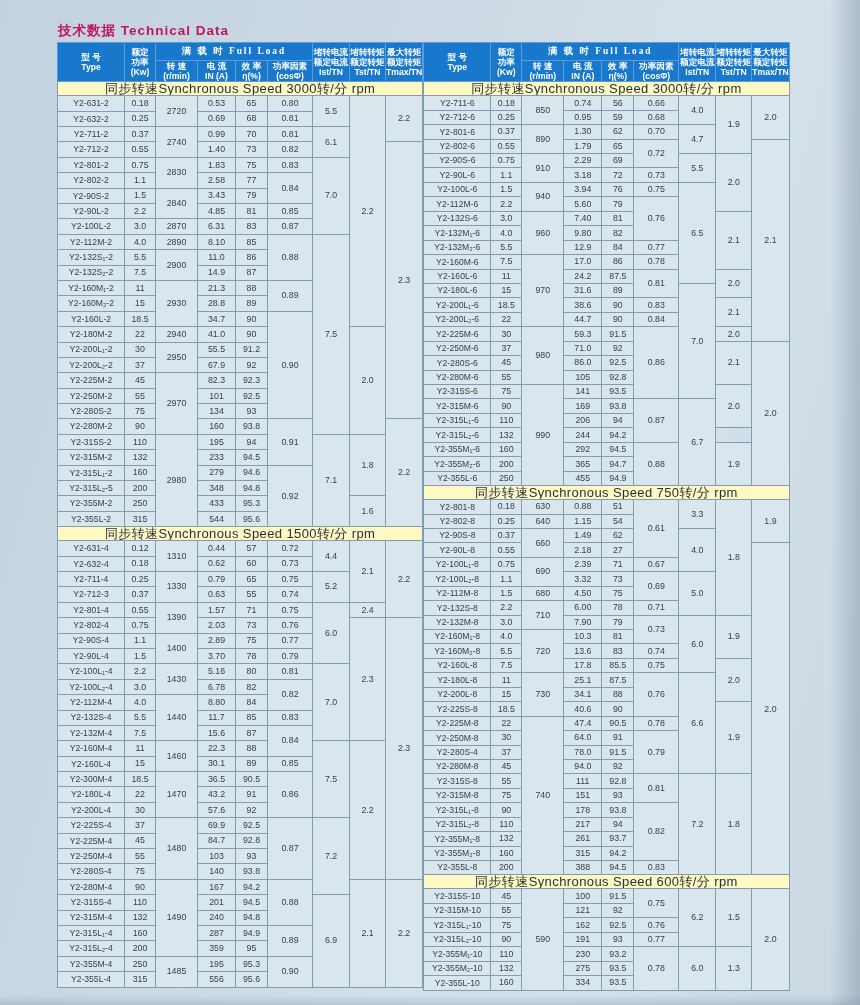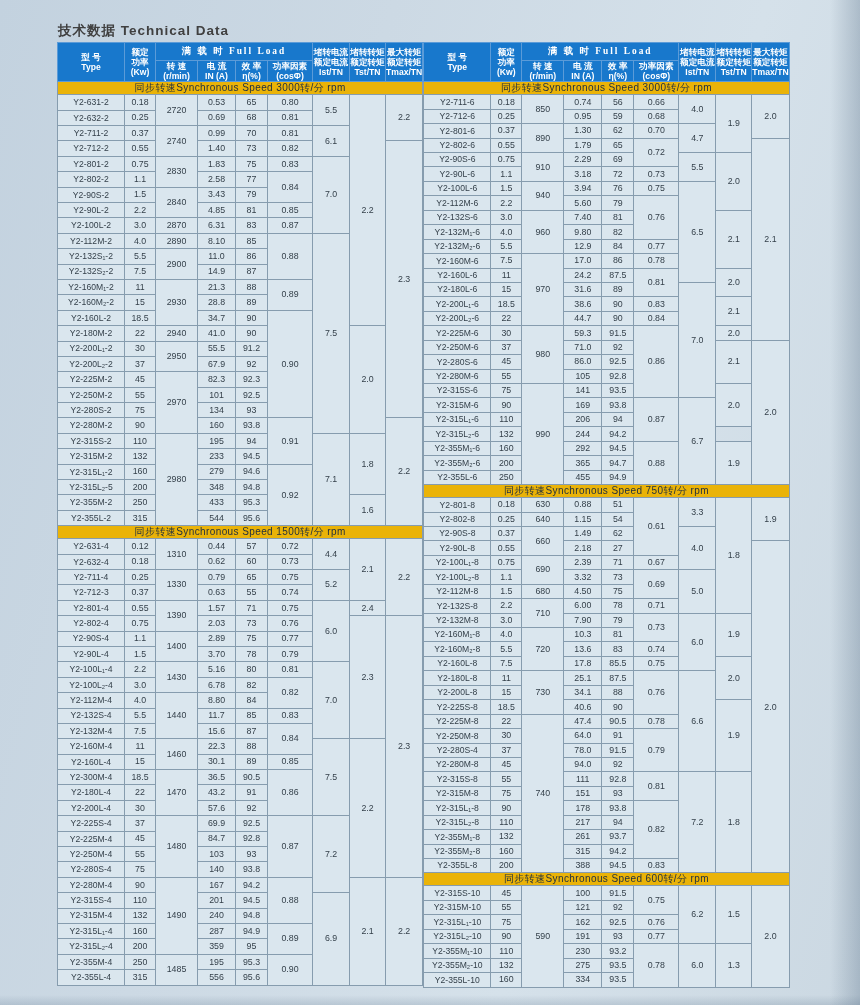--- a/index.html
+++ b/index.html
@@ -6,32 +6,32 @@
   body{
     width:860px;height:1005px;position:relative;overflow:hidden;
     font-family:"Liberation Sans","DejaVu Sans",sans-serif;
     background:linear-gradient(105deg,#c3d2df 0%,#ccd9e4 35%,#d5e1ea 68%,#cbd8e2 100%);
   }
   .edge-shadow{position:absolute;top:0;right:0;width:30px;height:100%;
     background:linear-gradient(to right,rgba(70,95,120,0) 0%,rgba(70,95,120,.28) 100%);}
   .bottom-shadow{position:absolute;left:0;bottom:0;width:100%;height:10px;
     background:linear-gradient(to bottom,rgba(70,95,120,0),rgba(70,95,120,.18));}
   .page-title{position:absolute;left:58px;top:22px;font-size:13.5px;font-weight:bold;
-    color:#404040;letter-spacing:1px;}
+    color:#be185d;letter-spacing:1px;}
   #tables{position:absolute;left:57px;top:42px;display:flex;align-items:flex-start;justify-content:center;}
   table.t{border-collapse:collapse;table-layout:fixed;border:1px solid #6d8699;}
   .t th{border:1px solid #5b9bd8;background:#1878cc;color:#ffffff;padding:0;
     font-weight:bold;font-size:8.6px;line-height:1.18;white-space:nowrap;overflow:hidden;}
   .t .h-group{font-size:9.4px;height:17px;letter-spacing:2px;font-family:Liberation Serif, serif;}
   .t .h-main div,.t .h-sub div{text-align:center;}
   .t td{border:1px solid #869cae;background:#dae6ee;color:#333f49;
     font-size:8.8px;line-height:1;padding:0;text-align:center;
     white-space:nowrap;overflow:hidden;height:14.4px;}
   .t-right td{height:13.45px;}
-  .t tr.section td{background:#eab308;color:#25323d;font-size:10px;height:12px;
+  .t tr.section td{background:#fef9c3;color:#25323d;font-size:13px;height:12px;
     letter-spacing:.4px;}
   .t td[data-name="cell-type"]{font-size:8.6px;}
 </style>
 </head>
 <body>
 
 <div class="page-title" data-name="page-title">技术数据 Technical Data</div>
 
 <div id="tables" data-name="technical-data-tables">
     <table class="t t-left" data-name="motor-data-table-left">

